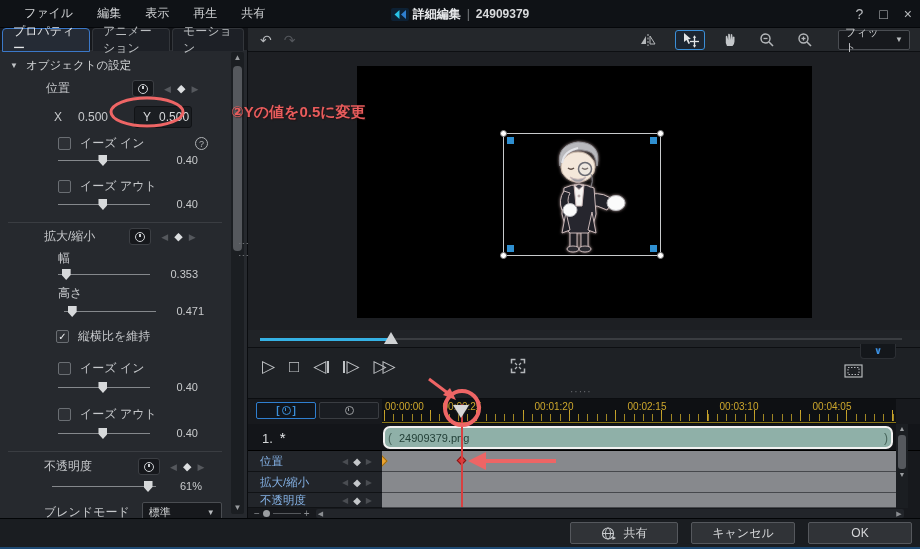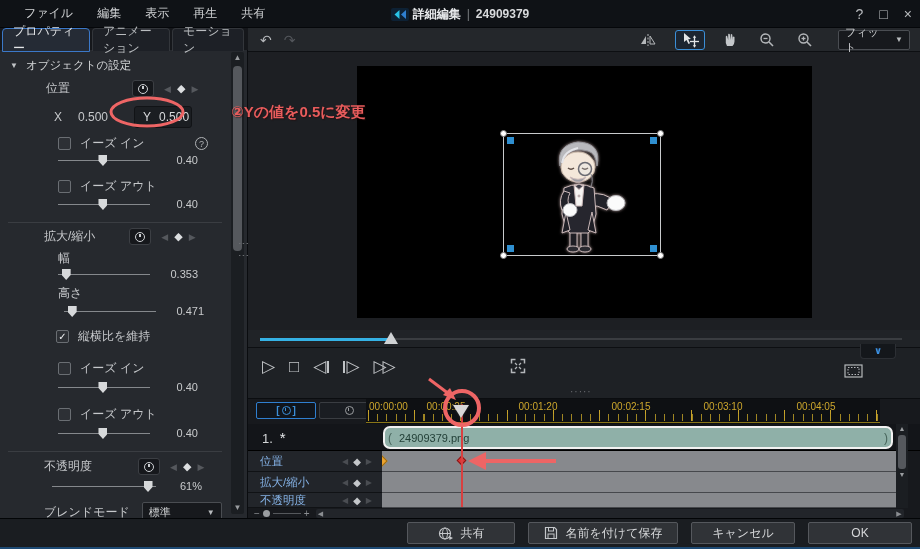--- a/index.html
+++ b/index.html
@@ -77,21 +77,21 @@
 .stepicon .bar { width:2px; height:12px; background:#c0c3c6; }
 .ff { letter-spacing:-4px; }
 .timecode { position:absolute; left:140px; top:7px; width:92px; height:22px; background:#0b0d10; border:1px solid #4a4d52; border-radius:3px; color:#e4e6e8; font-family:"DejaVu Sans Mono",monospace; font-size:13px; display:flex; align-items:center; justify-content:center; }
 .fullscr { position:absolute; left:262px; top:10px; }
 .chevron-btn { position:absolute; left:612px; top:-4px; width:36px; height:15px; background:#14171b; border:1px solid #2c2f34; border-top:none; border-radius:0 0 4px 4px; color:#3b8fe0; font-size:10px; font-weight:bold; text-align:center; line-height:13px; }
 .marquee-icon { position:absolute; left:596px; top:16px; }
 .h-grip { position:absolute; left:322px; top:38px; color:#6a6d71; font-size:10px; letter-spacing:1px; }
 
 
 .timeline { position:absolute; left:0; top:370px; width:672px; height:120px; background:#17191d; border-top:1px solid #0b0d10; }
-.tl-ruler { position:absolute; left:118px; top:0; width:514px; height:25px; background:#0e1013; }
+.tl-ruler { position:absolute; left:134px; top:0; width:514px; height:25px; background:#0e1013; }
 .rlabel { position:absolute; top:2px; color:#cda72c; font-size:10px; white-space:nowrap; }
 .rlabel.ctr { transform:translateX(-50%); }
 .ticks-minor { position:absolute; left:2px; right:0; top:15px; height:7px; background-image:repeating-linear-gradient(90deg, rgba(186,155,38,.85) 0 1px, transparent 1px 9.25px); }
 .ticks-major { position:absolute; left:2px; right:0; top:11px; height:11px; background-image:repeating-linear-gradient(90deg, #c9a42b 0 1px, transparent 1px 46.2px); }
 .ruler-line { position:absolute; left:0; right:0; top:23px; height:1px; background:#8a7618; }
 .tl-toggles { position:absolute; left:8px; top:3px; display:flex; gap:3px; }
 .tgl { width:60px; height:17px; display:flex; align-items:center; justify-content:center; gap:2px; background:#1a1d22; border:1px solid #3a3d42; border-radius:2px; }
 .tgl.sel { border:1px solid #2f7fd0; background:#10151c; }
 .tgl .br { font-size:10px; color:#3b8fd8; font-weight:bold; }
 .clk2 { width:9px; height:9px; border:1.5px solid #9a9da0; border-radius:50%; position:relative; }
@@ -565,28 +565,20 @@
     <div class="fbtns">
       <button class="fbtn share">
         <svg width="15" height="15">
             <circle cx="7" cy="7.5" r="5.5" fill="none" stroke="#c4c7ca" stroke-width="1.2"></circle>
             <ellipse cx="7" cy="7.5" rx="2.5" ry="5.5" fill="none" stroke="#c4c7ca" stroke-width="1"></ellipse>
             <line x1="1.5" y1="7.5" x2="12.5" y2="7.5" stroke="#c4c7ca" stroke-width="1"></line>
             <path d="M11 10 L15 12 L11.5 14 Z" fill="#c4c7ca"></path>
           </svg>
         <span>共有</span>
       </button>
-      <button class="fbtn saveas">
-        <svg width="14" height="14">
-            <path d="M1.5 1.5 H10.5 L12.5 3.5 V12.5 H1.5 Z" fill="none" stroke="#c4c7ca" stroke-width="1.2"></path>
-            <rect x="4" y="8" width="6" height="4.5" fill="none" stroke="#c4c7ca"></rect>
-            <rect x="4.5" y="1.5" width="5" height="3.5" fill="none" stroke="#c4c7ca"></rect>
-          </svg>
-        <span>名前を付けて保存</span>
-      </button>
       <button class="fbtn cancel">
           <span>キャンセル</span>
         </button>
       <button class="fbtn ok">
           <span>OK</span>
         </button>
     </div>
   </div>
 
   <svg class="anno-svg">

